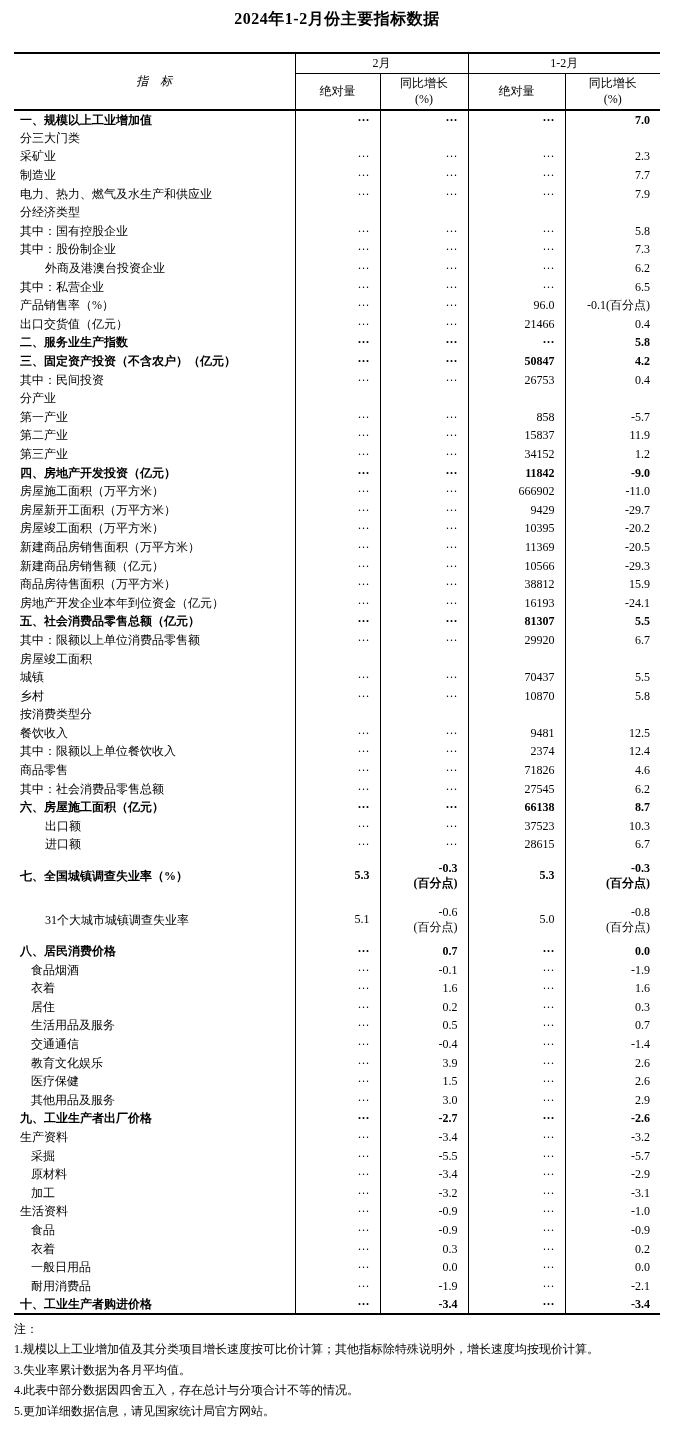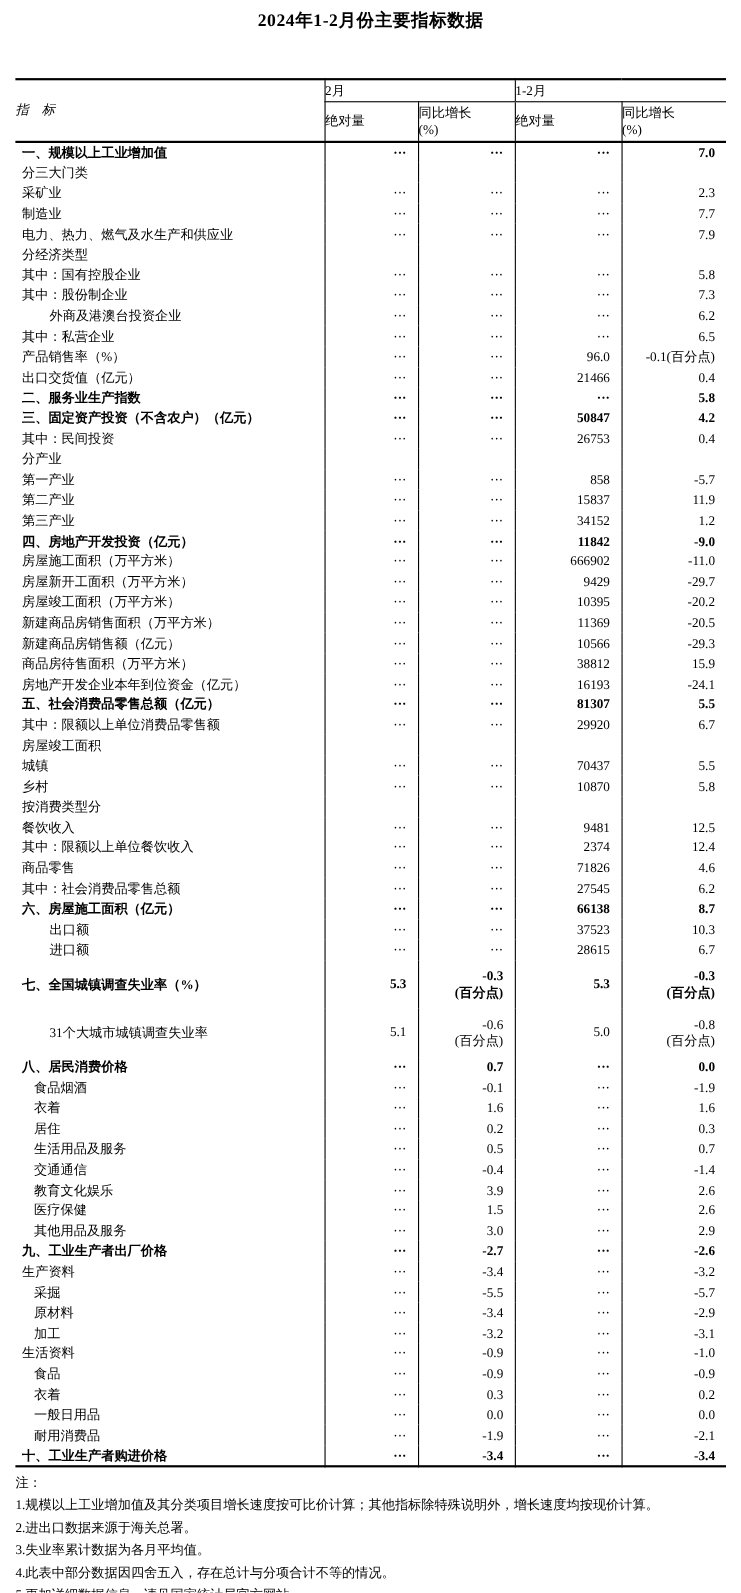--- a/index.html
+++ b/index.html
@@ -8,40 +8,40 @@
     position: relative;
     width: 674px;
     height: 1448px;
     background: #ffffff;
     color: #000000;
     font-family: "Liberation Serif", "DejaVu Serif", serif;
     overflow: hidden;
   }
   .title {
     padding-top: 9px;
-    height: 71px;
+    height: 52px;
     text-align: center;
     font-size: 16px;
     font-weight: bold;
     letter-spacing: 0.5px;
   }
   table.indicators {
     margin-left: 14px;
     width: 646px;
     border-collapse: collapse;
     table-layout: fixed;
     border-top: 2px solid #000;
     border-bottom: 2px solid #000;
     font-size: 12px;
   }
   thead { border-bottom: 2px solid #000; }
   th {
     font-weight: normal;
     font-size: 12px;
-    text-align: left;
+    text-align: center;
     vertical-align: middle;
   }
   th.h-top { height: 20px; border-left: 1px solid #000; border-bottom: 1px solid #000; }
   th.h-ind { border-right: 1px solid #000; font-style: italic; }
   th.h-sub { height: 37px; border-left: 1px solid #000; white-space: pre-line; line-height: 16px; }
   tbody tr { height: 18.6px; }
   tbody tr.tall { height: 44px; }
   td { vertical-align: middle; font-size: 12px; line-height: 14px; }
   td.label { text-align: left; padding-left: 6px; }
   td.ind-1 { padding-left: 17px; }
@@ -529,19 +529,18 @@
           <td class="val">-3.4</td>
           <td class="val">···</td>
           <td class="val">-3.4</td>
         </tr>
       </tbody>
   </table>
 
   <div class="notes">
     <div>注：</div>
     <div>1.规模以上工业增加值及其分类项目增长速度按可比价计算；其他指标除特殊说明外，增长速度均按现价计算。</div>
-    <div>2.进出口数据来源于海关总署。</div>
     <div>3.失业率累计数据为各月平均值。</div>
     <div>4.此表中部分数据因四舍五入，存在总计与分项合计不等的情况。</div>
     <div>5.更加详细数据信息，请见国家统计局官方网站。</div>
   </div>
 
 </div>
 
 </body></html>

